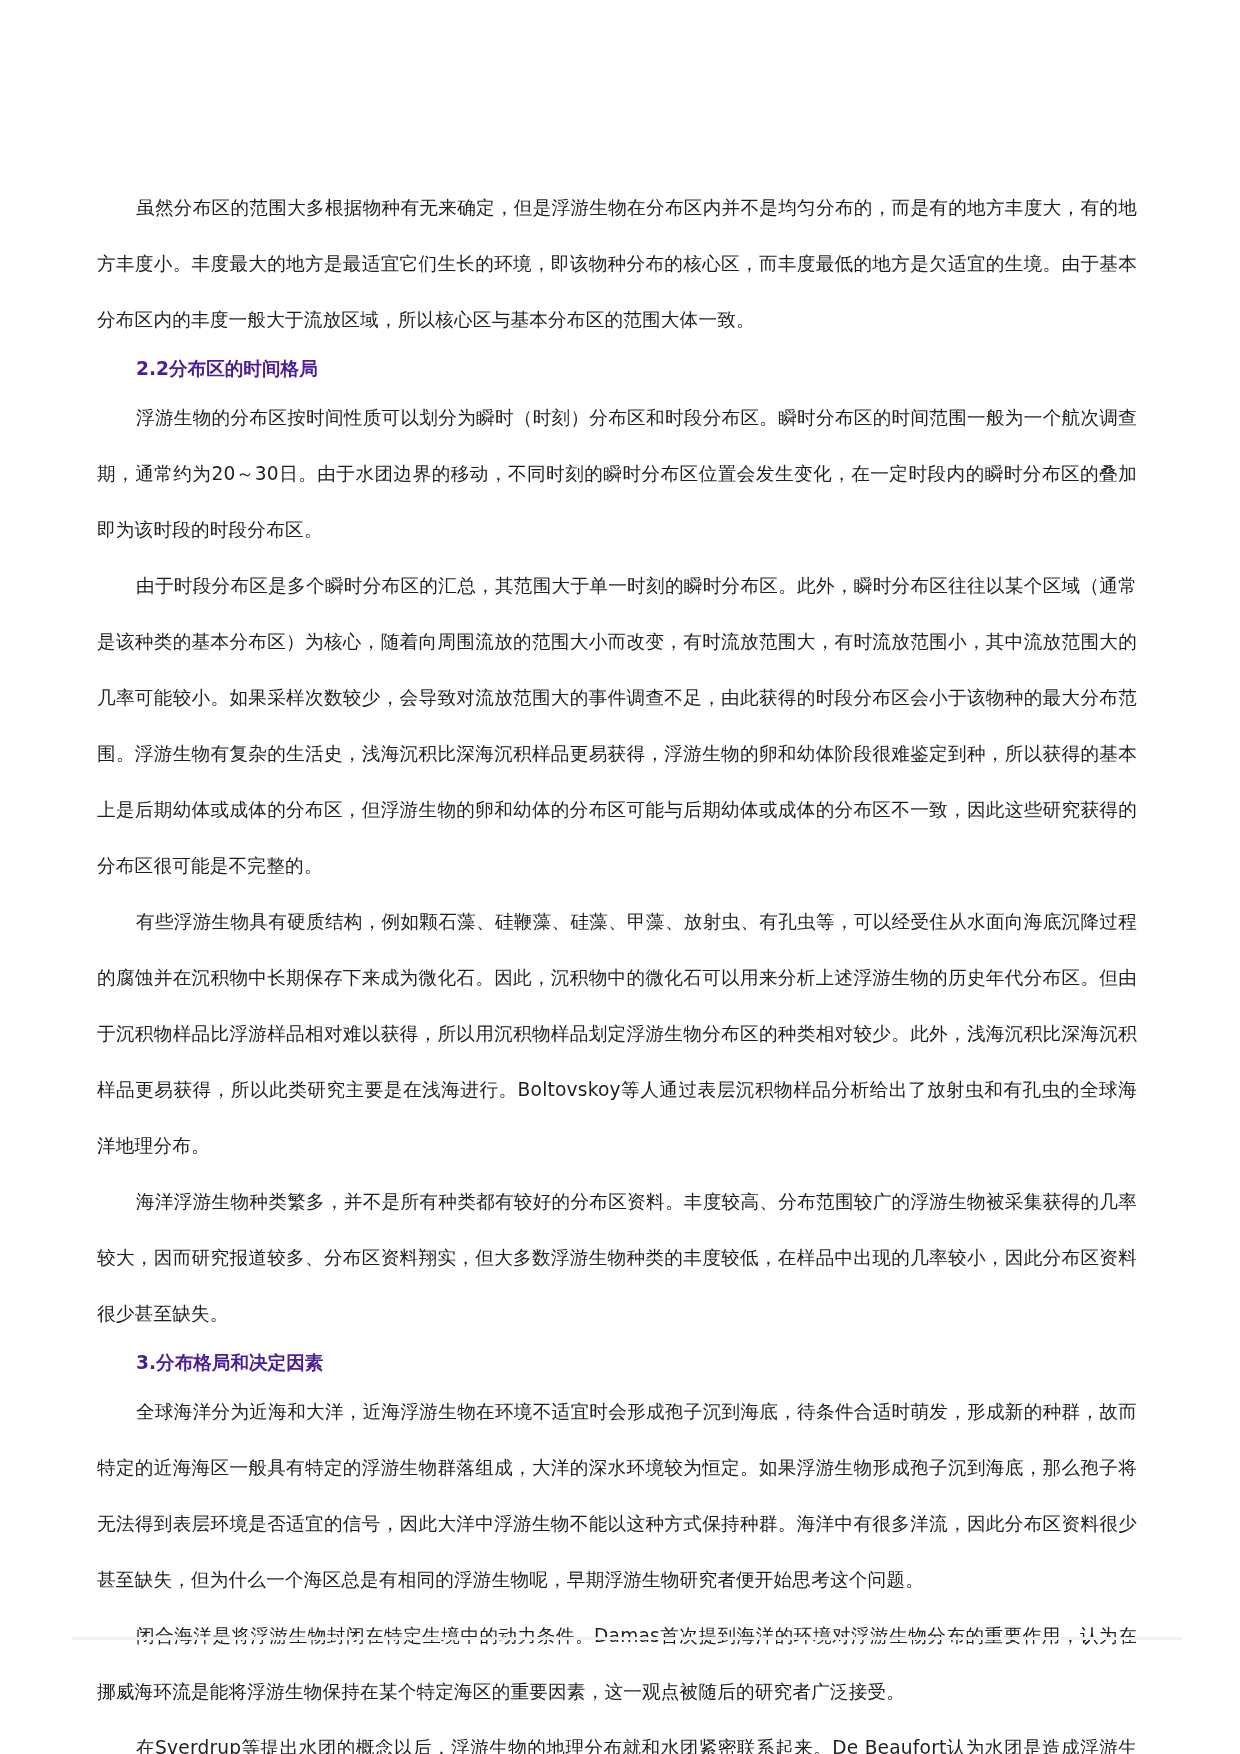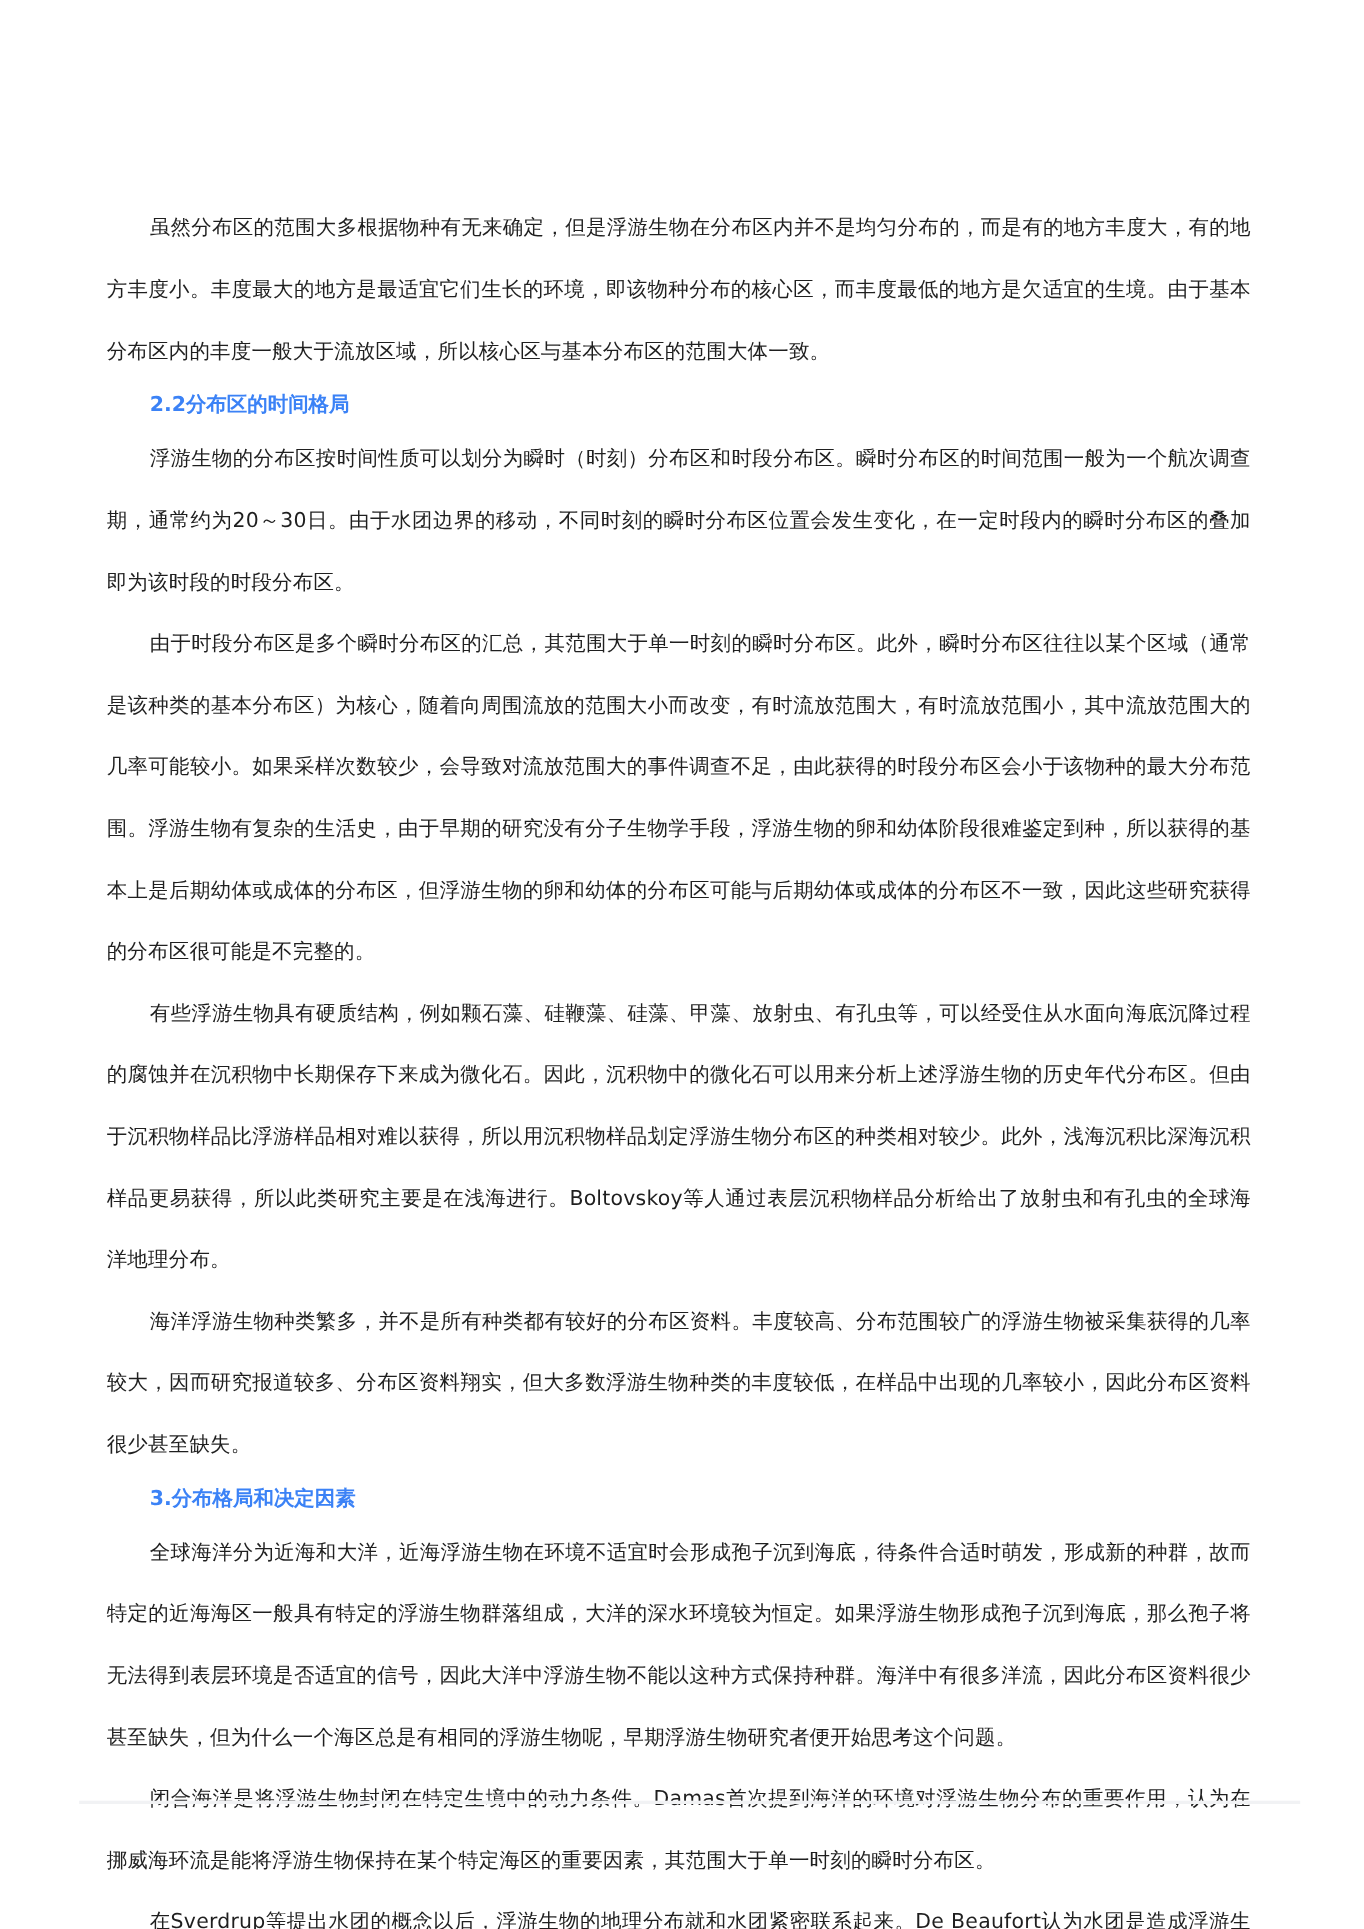--- a/index.html
+++ b/index.html
@@ -29,40 +29,40 @@
       text-align: justify;
       letter-spacing: 0.2px;
       word-break: break-all;
     }
     .heading {
       margin: 0;
       font-size: 18.6px;
       line-height: 41.8px;
       font-weight: bold;
       text-indent: 2.1em;
-      color: #3b82f6;
+      color: #4c1d95;
     }
     .divider {
       position: absolute;
       left: 72px;
       top: 1637px;
       width: 1110px;
       height: 3px;
       background: #f1f2f4;
     }
   </style>
 </head>
 <body>
 
 <div class="page">
   <p class="para">虽然分布区的范围大多根据物种有无来确定，但是浮游生物在分布区内并不是均匀分布的，而是有的地方丰度大，有的地方丰度小。丰度最大的地方是最适宜它们生长的环境，即该物种分布的核心区，而丰度最低的地方是欠适宜的生境。由于基本分布区内的丰度一般大于流放区域，所以核心区与基本分布区的范围大体一致。</p>
   <p class="heading">2.2分布区的时间格局</p>
   <p class="para">浮游生物的分布区按时间性质可以划分为瞬时（时刻）分布区和时段分布区。瞬时分布区的时间范围一般为一个航次调查期，通常约为20～30日。由于水团边界的移动，不同时刻的瞬时分布区位置会发生变化，在一定时段内的瞬时分布区的叠加即为该时段的时段分布区。</p>
-  <p class="para">由于时段分布区是多个瞬时分布区的汇总，其范围大于单一时刻的瞬时分布区。此外，瞬时分布区往往以某个区域（通常是该种类的基本分布区）为核心，随着向周围流放的范围大小而改变，有时流放范围大，有时流放范围小，其中流放范围大的几率可能较小。如果采样次数较少，会导致对流放范围大的事件调查不足，由此获得的时段分布区会小于该物种的最大分布范围。浮游生物有复杂的生活史，由于早期的研究没有分子生物学手段，浮游生物的卵和幼体阶段很难鉴定到种，所以获得的基本上是后期幼体或成体的分布区，但浮游生物的卵和幼体的分布区可能与后期幼体或成体的分布区不一致，因此这些研究获得的分布区很可能是不完整的。</p>
+  <p class="para">由于时段分布区是多个瞬时分布区的汇总，其范围大于单一时刻的瞬时分布区。此外，瞬时分布区往往以某个区域（通常是该种类的基本分布区）为核心，随着向周围流放的范围大小而改变，有时流放范围大，有时流放范围小，其中流放范围大的几率可能较小。如果采样次数较少，会导致对流放范围大的事件调查不足，由此获得的时段分布区会小于该物种的最大分布范围。浮游生物有复杂的生活史，浅海沉积比深海沉积样品更易获得，浮游生物的卵和幼体阶段很难鉴定到种，所以获得的基本上是后期幼体或成体的分布区，但浮游生物的卵和幼体的分布区可能与后期幼体或成体的分布区不一致，因此这些研究获得的分布区很可能是不完整的。</p>
   <p class="para">有些浮游生物具有硬质结构，例如颗石藻、硅鞭藻、硅藻、甲藻、放射虫、有孔虫等，可以经受住从水面向海底沉降过程的腐蚀并在沉积物中长期保存下来成为微化石。因此，沉积物中的微化石可以用来分析上述浮游生物的历史年代分布区。但由于沉积物样品比浮游样品相对难以获得，所以用沉积物样品划定浮游生物分布区的种类相对较少。此外，浅海沉积比深海沉积样品更易获得，所以此类研究主要是在浅海进行。Boltovskoy等人通过表层沉积物样品分析给出了放射虫和有孔虫的全球海洋地理分布。</p>
   <p class="para">海洋浮游生物种类繁多，并不是所有种类都有较好的分布区资料。丰度较高、分布范围较广的浮游生物被采集获得的几率较大，因而研究报道较多、分布区资料翔实，但大多数浮游生物种类的丰度较低，在样品中出现的几率较小，因此分布区资料很少甚至缺失。</p>
   <p class="heading">3.分布格局和决定因素</p>
   <p class="para">全球海洋分为近海和大洋，近海浮游生物在环境不适宜时会形成孢子沉到海底，待条件合适时萌发，形成新的种群，故而特定的近海海区一般具有特定的浮游生物群落组成，大洋的深水环境较为恒定。如果浮游生物形成孢子沉到海底，那么孢子将无法得到表层环境是否适宜的信号，因此大洋中浮游生物不能以这种方式保持种群。海洋中有很多洋流，因此分布区资料很少甚至缺失，但为什么一个海区总是有相同的浮游生物呢，早期浮游生物研究者便开始思考这个问题。</p>
-  <p class="para">闭合海洋是将浮游生物封闭在特定生境中的动力条件。Damas首次提到海洋的环境对浮游生物分布的重要作用，认为在挪威海环流是能将浮游生物保持在某个特定海区的重要因素，其范围大于单一时刻的瞬时分布区。</p>
+  <p class="para">闭合海洋是将浮游生物封闭在特定生境中的动力条件。Damas首次提到海洋的环境对浮游生物分布的重要作用，认为在挪威海环流是能将浮游生物保持在某个特定海区的重要因素，这一观点被随后的研究者广泛接受。</p>
   <p class="para">在Sverdrup等提出水团的概念以后，浮游生物的地理分布就和水团紧密联系起来。De Beaufort认为水团是造成浮游生物分布格局的主要因素。因此大洋中浮游生物不能以这种方式保持种群，从而影响浮游生物的分布格局。封闭</p>
 </div>
 
 <div class="divider"></div>
 
 </body></html>

